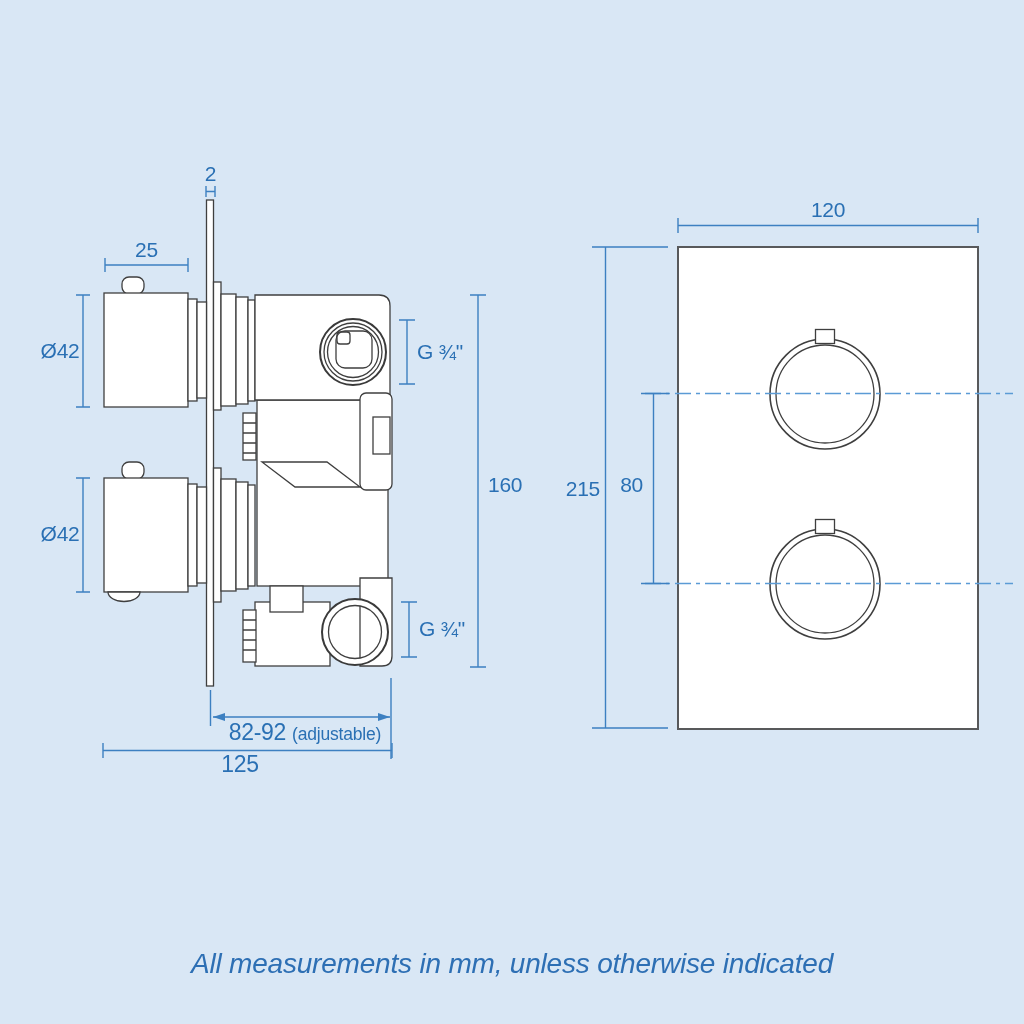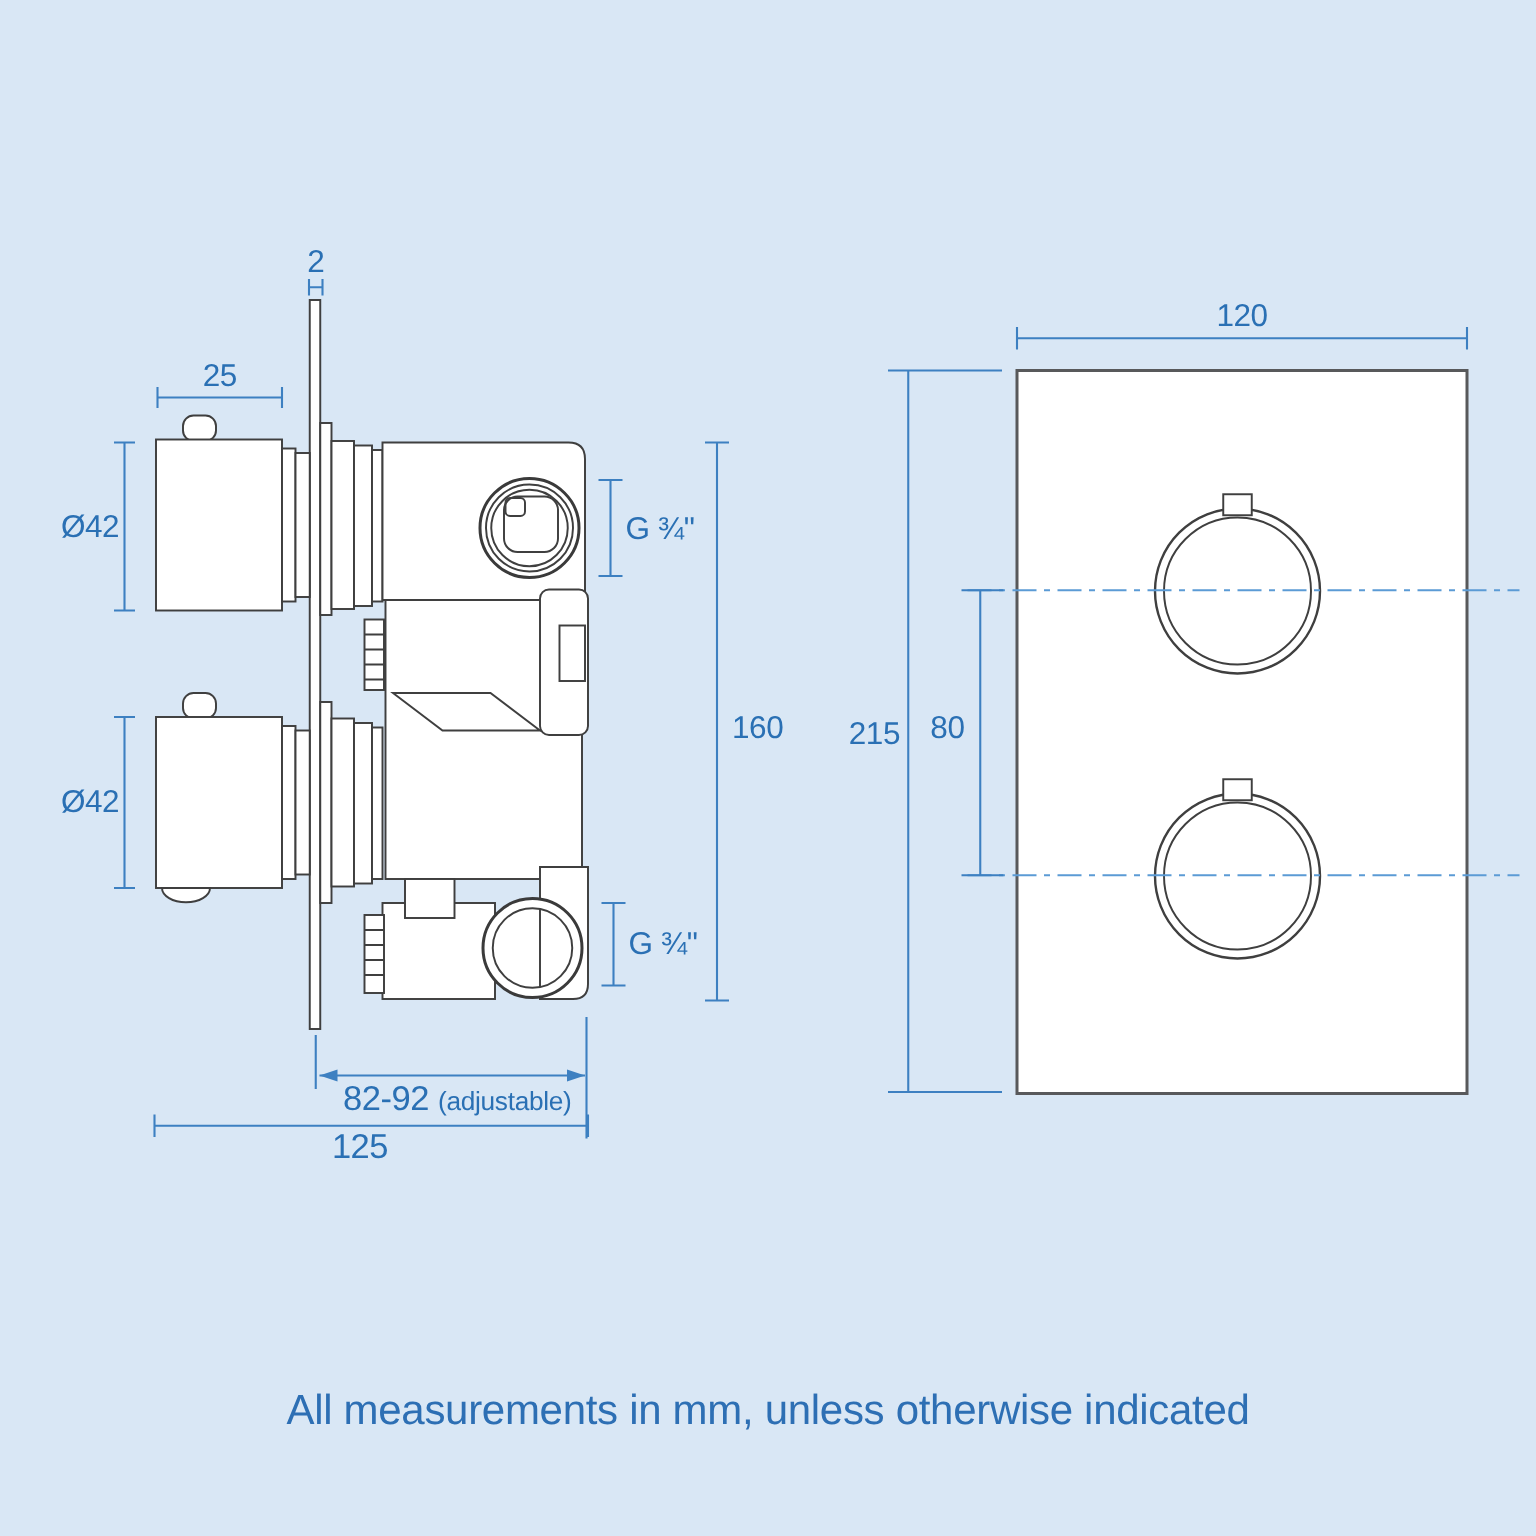--- a/index.html
+++ b/index.html
@@ -17,25 +17,26 @@
   .df2{fill:#ffffff;stroke:#3a3a3a;stroke-width:2;}
   .plate{fill:#ffffff;stroke:#58595b;stroke-width:2;}
   
   .dim{stroke:#3d80c1;stroke-width:1.4;fill:none;}
   .dimarrow{fill:#3d80c1;stroke:none;}
   .cl{stroke:#5b9bd5;stroke-width:1.3;fill:none;stroke-dasharray:16 5 4 5;}
   .dimtxt{fill:#2a70b4;font-size:21px;letter-spacing:-0.3px;}
   .dimtxt-lg{fill:#2a70b4;font-size:23px;letter-spacing:-0.3px;}
   .dimtxt-sm{fill:#2a70b4;font-size:17.5px;letter-spacing:-0.2px;}
   .caption{
-    position:absolute;left:0;right:0;top:924px;
+    position:absolute;left:0;right:0;top:948px;
     text-align:center;
     color:#2d6fb4;
     font-size:28px;
     letter-spacing:-0.2px;
+    font-style:italic;
   }
 </style>
 </head>
 <body>
 
 <div class="canvas">
 
 <svg width="1024" height="1024" viewBox="0 0 1024 1024">
 
   <g>

